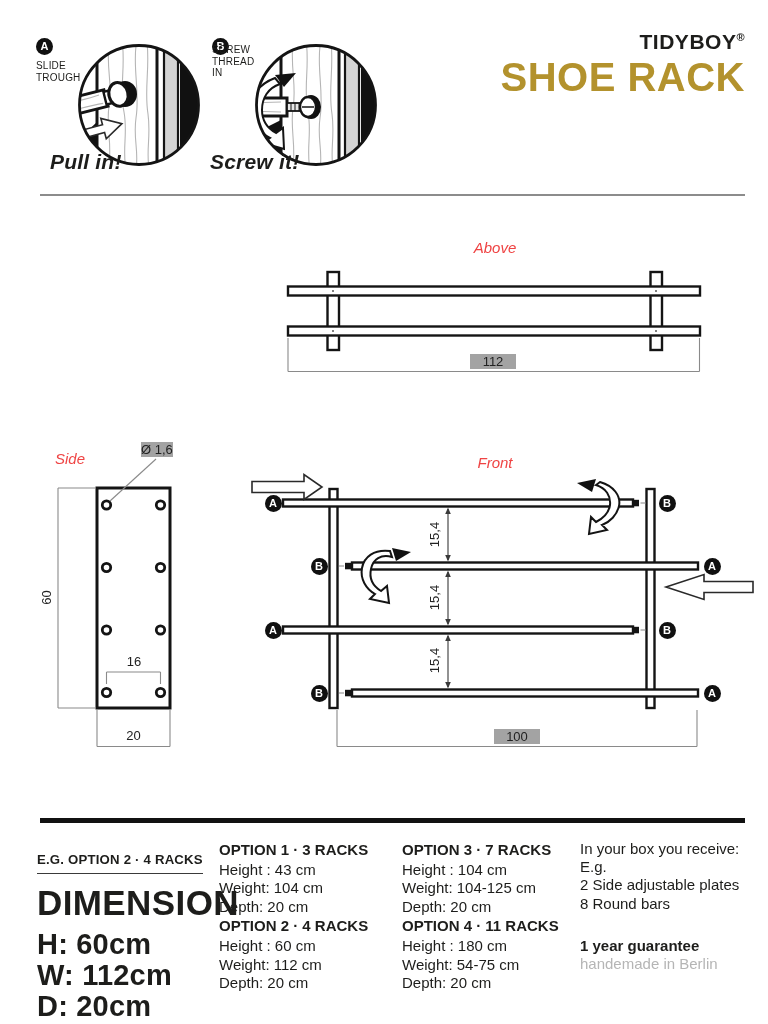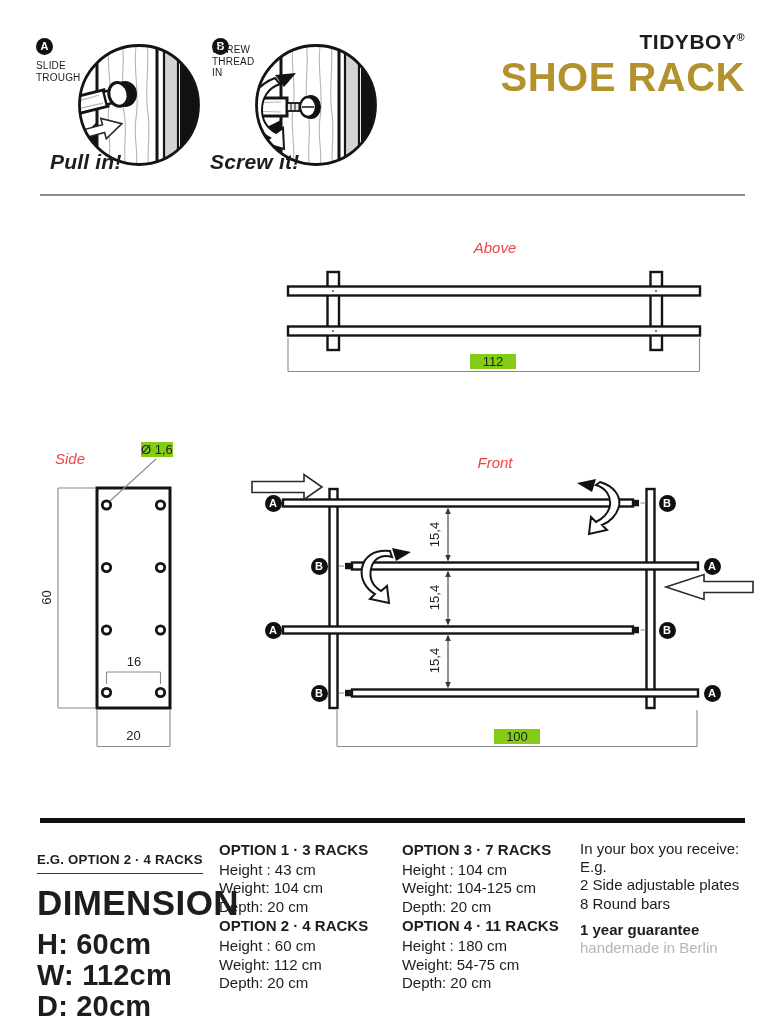--- a/index.html
+++ b/index.html
@@ -15,21 +15,21 @@
   .titleblock{right:23px;top:30px;text-align:right;}
   .brand{font-size:21px;font-weight:bold;letter-spacing:.5px;color:#1d1d1b;}
   .brand sup{font-size:11px;}
   .product{font-size:40px;font-weight:bold;letter-spacing:.5px;margin-top:1px;}
 
   .rule{position:absolute;left:40px;width:705px;height:2px;background:#8c8c8c;}
   .thickrule{position:absolute;left:40px;width:705px;height:5px;background:#111;}
 
   
   .vtitle{font-style:italic;font-size:15px;color:#ef4444;text-align:center;}
-  .dimlab{font-size:13px;color:#222;text-align:center;background:#84cc16;}
+  .dimlab{font-size:13px;color:#222;text-align:center;background:#a3a3a3;}
   .dimrot{font-size:13px;color:#222;text-align:center;transform:rotate(-90deg);}
 
   
   .obj{fill:#fff;stroke:#141414;stroke-width:2.4;}
   .objthick{fill:#fff;stroke:#141414;stroke-width:3;}
   .hole{fill:#fff;stroke:#141414;stroke-width:2.8;}
   .dim{stroke:#8a8a8a;stroke-width:1.1;fill:none;}
   .dimd{stroke:#3a3a3a;stroke-width:1.1;fill:none;}
   .ah{fill:#3a3a3a;}
   .cap{fill:#141414;}
@@ -42,21 +42,21 @@
   
   .eg{font-size:13.2px;font-weight:bold;letter-spacing:.2px;display:inline-block;
       padding-bottom:6px;border-bottom:1.5px solid #3a3a3a;margin-top:13px;}
   .dimension{font-size:35px;font-weight:bold;letter-spacing:.4px;margin-top:9px;}
   .bigdim{font-size:29px;font-weight:bold;line-height:31px;letter-spacing:.2px;}
   .spec-h{font-size:15px;font-weight:bold;line-height:19px;margin-bottom:2px;}
   .spec-row{font-size:15px;line-height:18.4px;}
   .opt-gap{}
   .box-title{font-size:15px;line-height:18px;}
   .box-lines{}
-  .guarantee{font-size:15px;font-weight:bold;margin-top:8px;}
+  .guarantee{font-size:15px;font-weight:bold;margin-top:24px;}
   .origin{font-size:15px;color:#b5b5b5;margin-top:1px;}
 </style>
 </head>
 <body>
 
 <div class="page">
 
   <div class="ab abs" style="left:36px;top:38px;">A</div>
   <div class="step-label abs" style="left:36px;top:60px;">
     <div>SLIDE</div>

